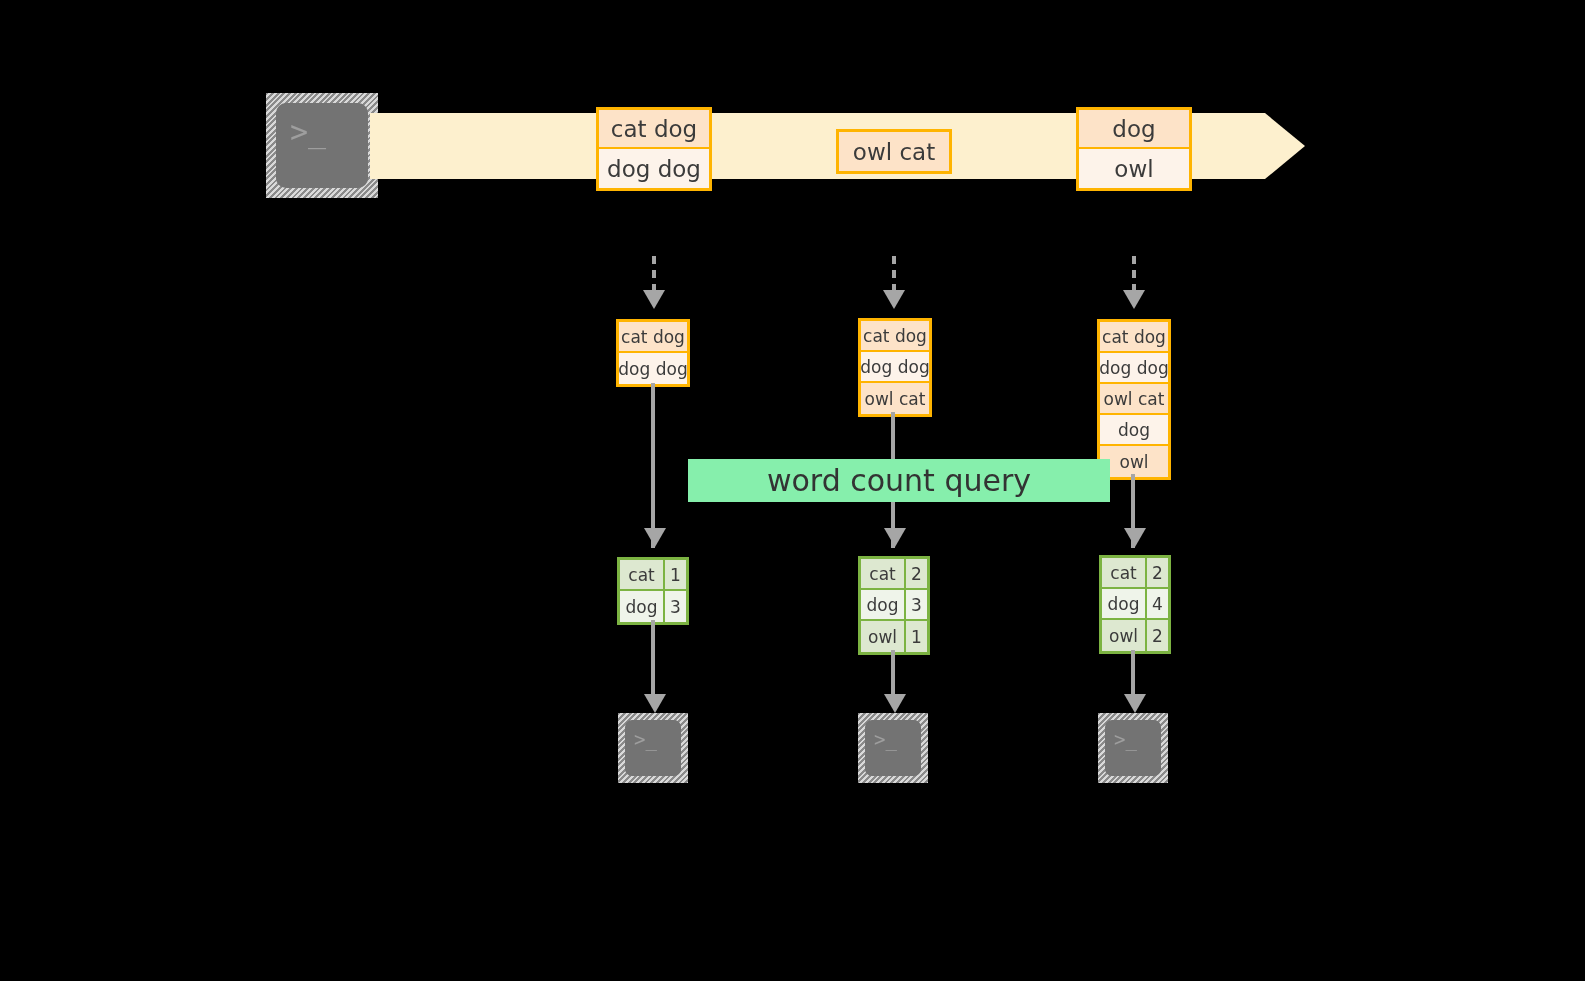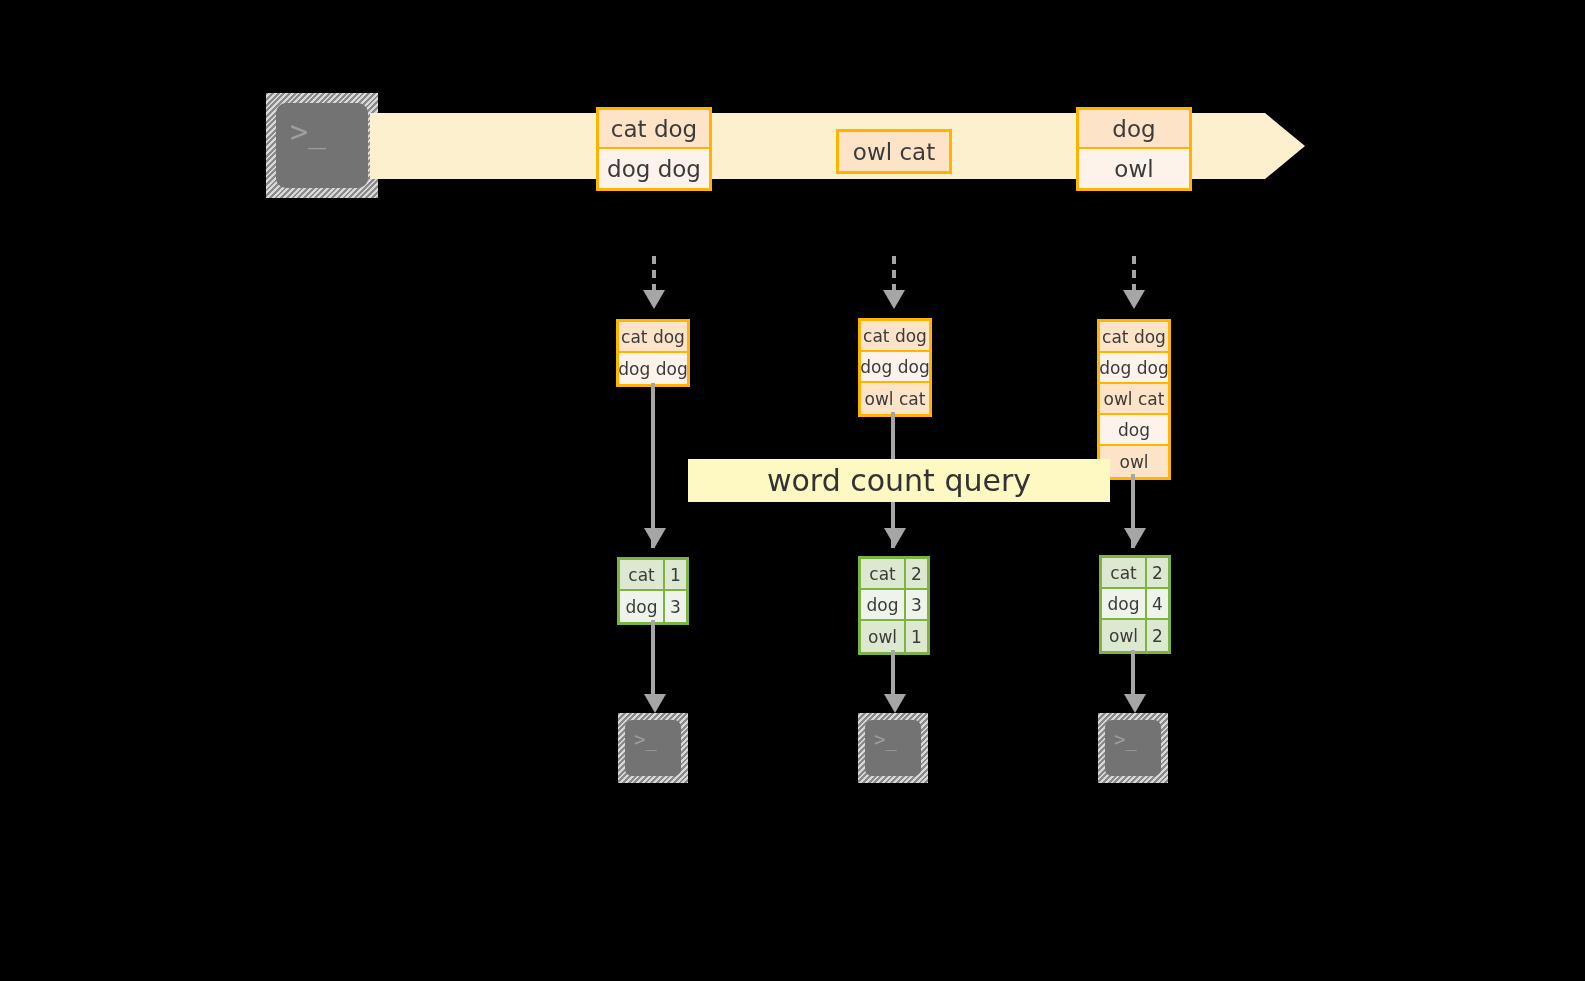--- a/index.html
+++ b/index.html
@@ -125,21 +125,21 @@
     position: absolute;
     width: 0; height: 0;
     border-left: 11px solid transparent;
     border-right: 11px solid transparent;
     border-top: 19px solid #a6a6a6;
   }
 
   
   .query-label {
     position: absolute;
-    background: #fef9c3;
+    background: #86efac;
     color: #333333;
     display: flex;
     align-items: center;
     justify-content: center;
     font-size: 30px;
     white-space: nowrap;
   }
 </style>
 </head>
 <body>

